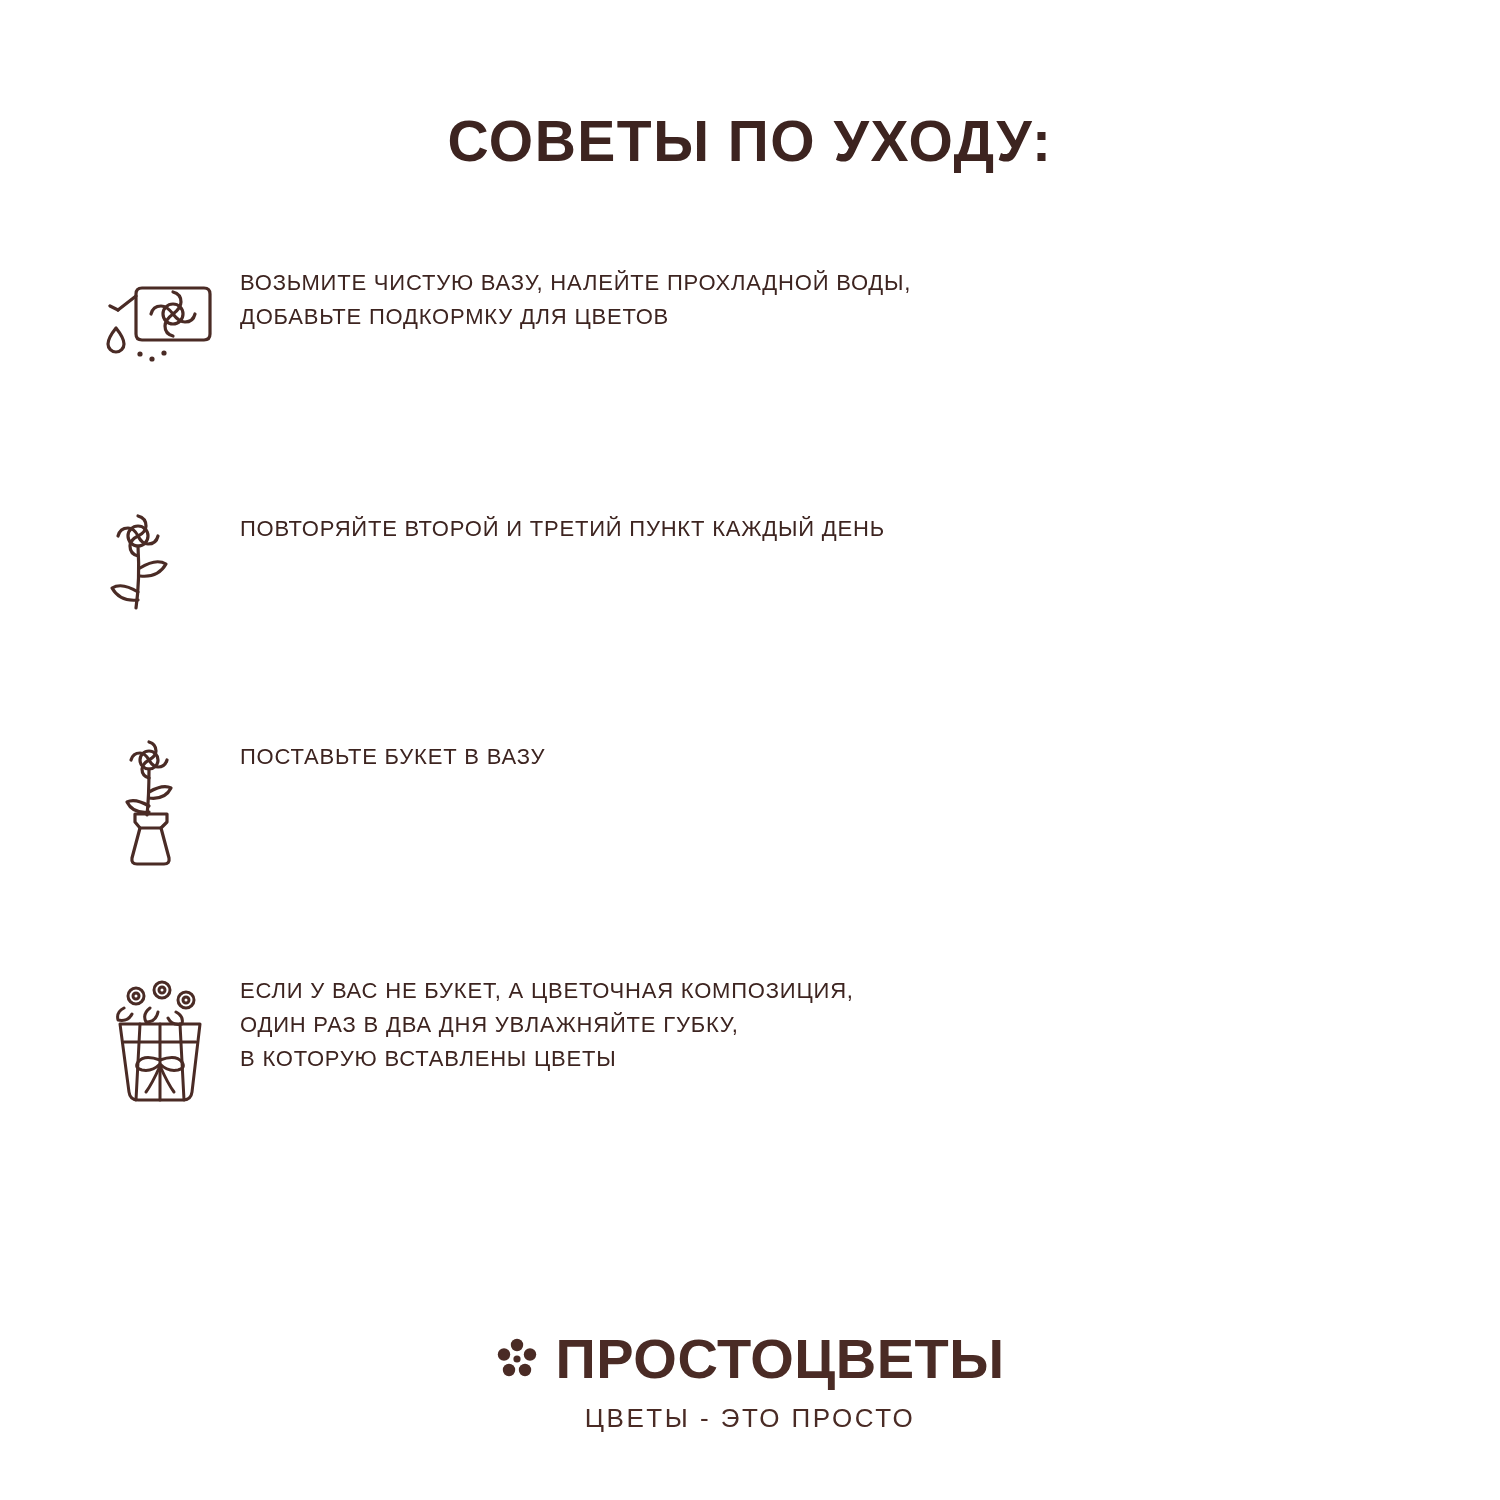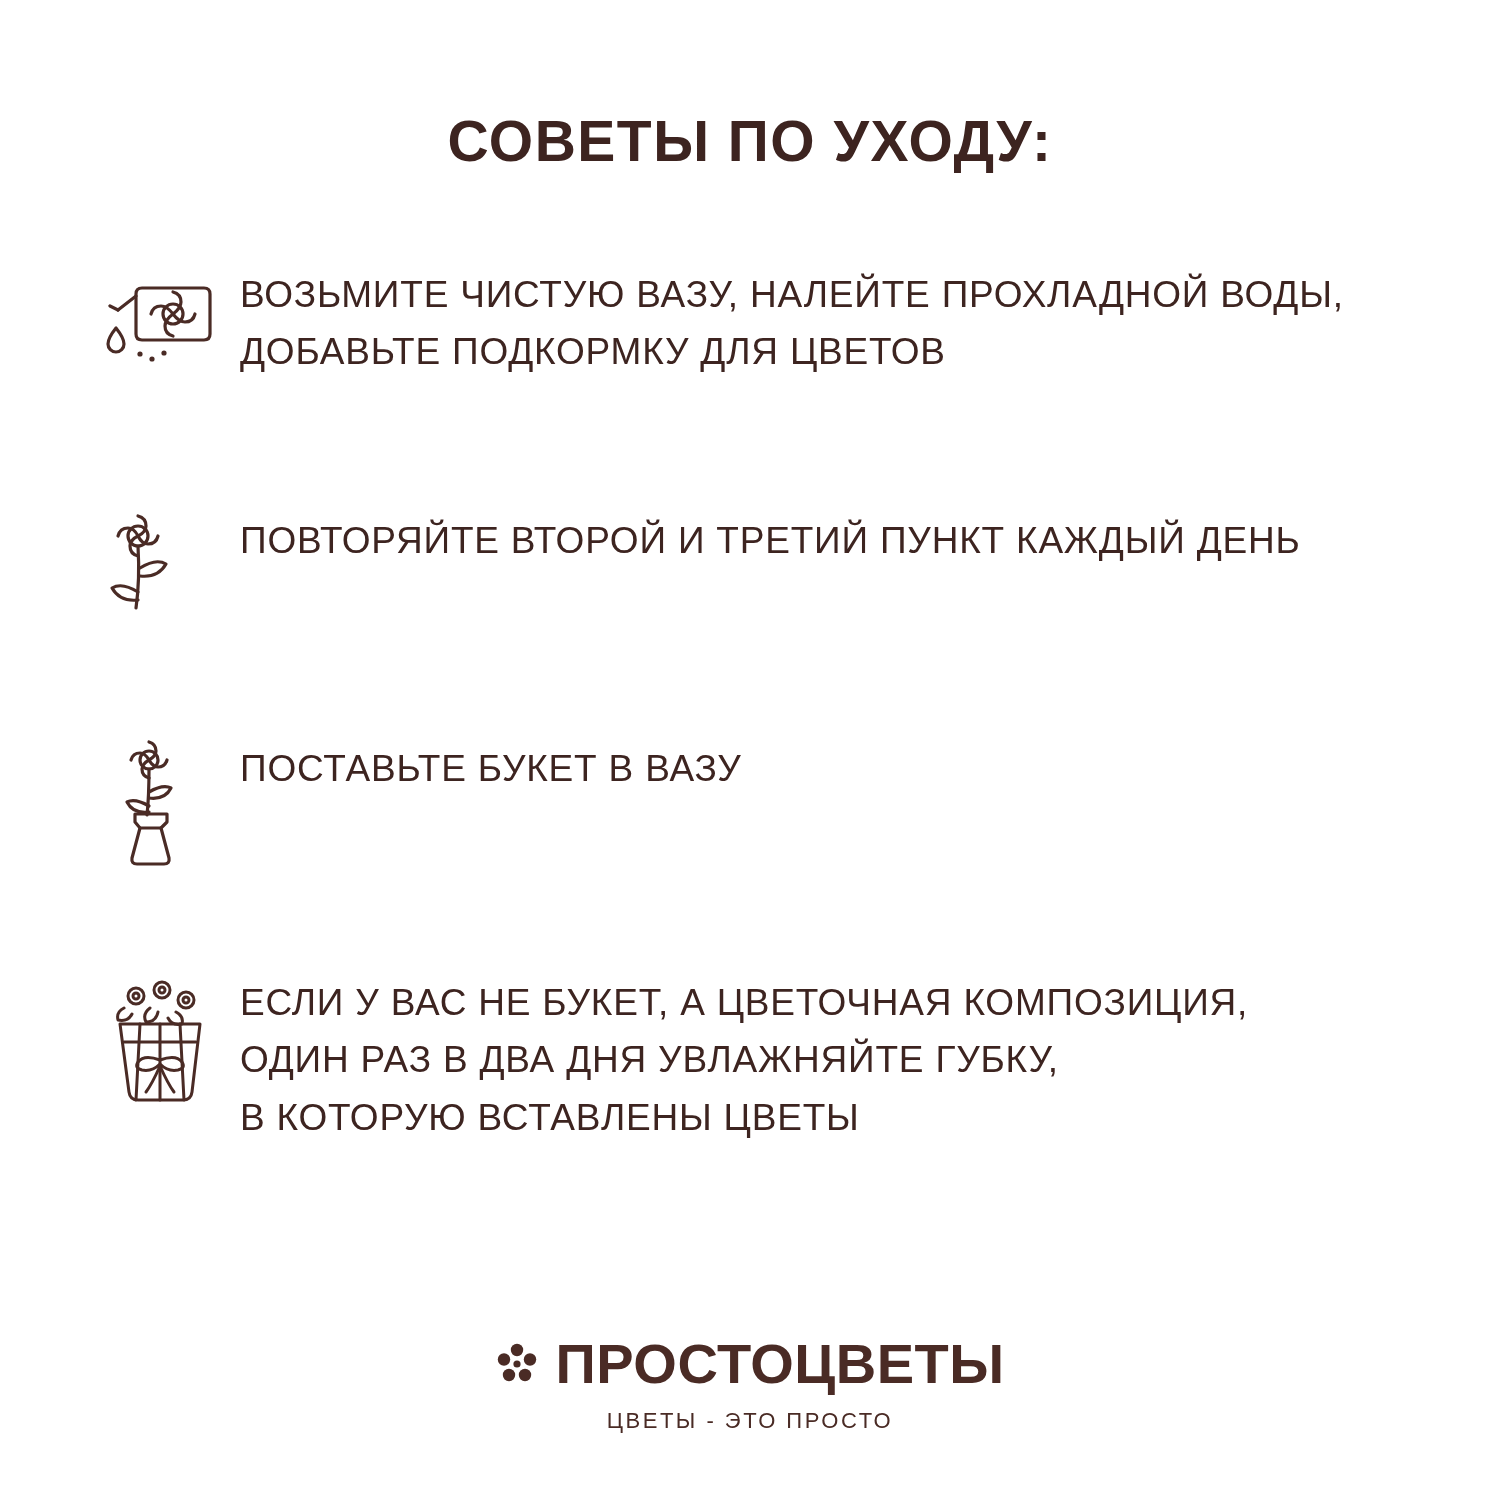--- a/index.html
+++ b/index.html
@@ -46,21 +46,21 @@
   }
   .tip-icon {
     width: 160px;
     min-width: 160px;
     display: flex;
     justify-content: center;
     align-items: flex-start;
     padding-top: 4px;
   }
   .tip-text {
-    font-size: 37px;
+    font-size: 22px;
     line-height: 1.55;
     letter-spacing: 0.8px;
     color: #3d2420;
     text-transform: uppercase;
     padding-top: 4px;
   }
   .tip-text .line { display: block; white-space: nowrap; }
 
   
   .tip-1 { margin-bottom: 96px; }
@@ -84,21 +84,21 @@
   }
   .brand-name {
     font-size: 56px;
     font-weight: bold;
     letter-spacing: 0.5px;
     color: #4a2b25;
     text-transform: uppercase;
   }
   .brand-tagline {
     margin-top: 12px;
-    font-size: 22px;
+    font-size: 26px;
     letter-spacing: 2.5px;
     color: #4a2b25;
     text-transform: uppercase;
   }
   svg { display: block; }
 </style>
 </head>
 <body>
 
 <div class="page">

